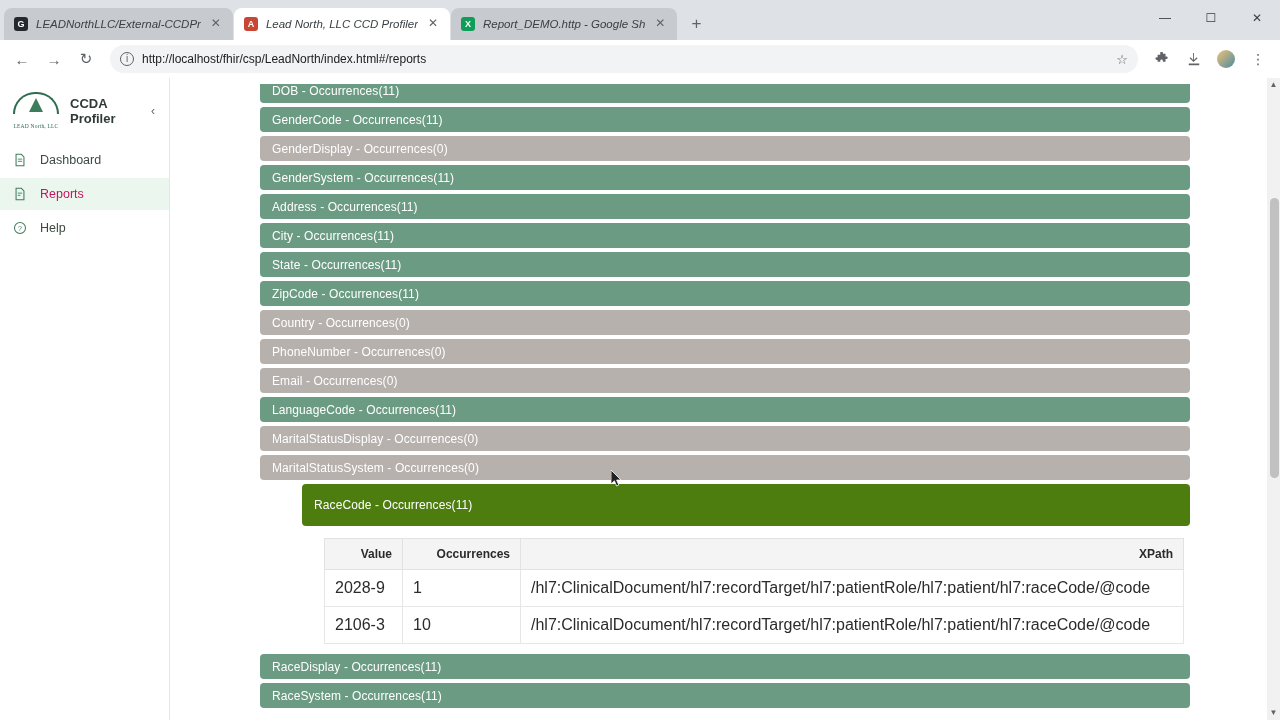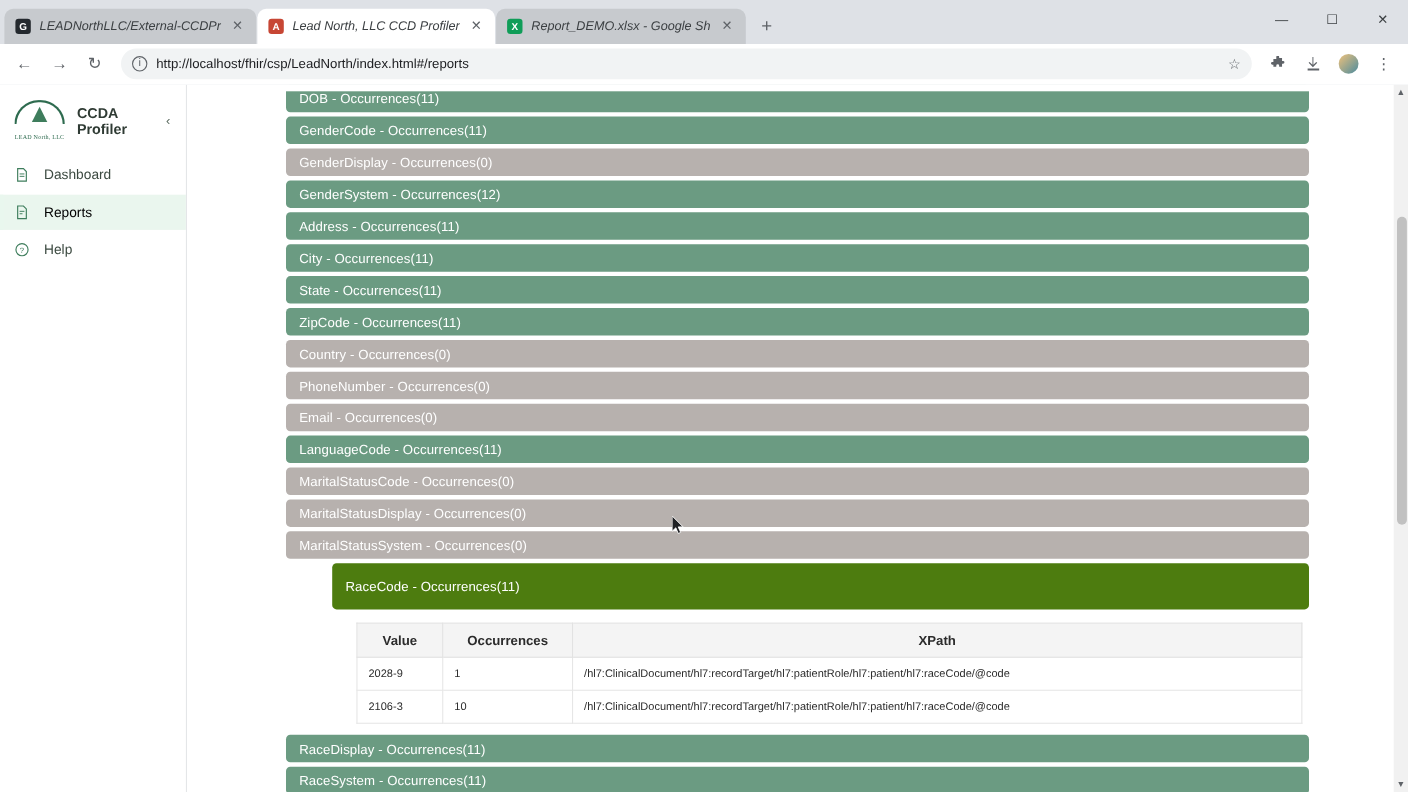--- a/index.html
+++ b/index.html
@@ -96,21 +96,21 @@
   .logo .logotext {
     font-size: 5.5px; color: #2e6b4f; letter-spacing: .2px; margin-bottom: 1px;
     font-family: "Liberation Serif", serif;
   }
   .brandname { font-size: 13px; font-weight: bold; color: #2f3b34; flex: 1 1 auto; }
   .collapse { color: #5b6b60; font-size: 12px; padding-right: 4px; }
   .navitem {
     display: flex; align-items: center; gap: 12px; height: 32px;
     padding: 0 12px; font-size: 12.5px; color: #3c4a41; margin-bottom: 2px;
   }
-  .navitem.active { background: #eaf6ee; border-left: 3px solid #e9f7ee; color: #000000; padding-left: 9px; }
+  .navitem.active { background: #eaf6ee; border-left: 3px solid #e9f7ee; color: #be185d; padding-left: 9px; }
   .navicon {
     width: 16px; flex: 0 0 16px; display: flex; align-items: center; justify-content: center;
     color: #3e7d5c;
   }
   .content {
     flex: 1 1 auto; position: relative; overflow: hidden; background: #ffffff;
     padding: 0 90px 0 90px;
   }
   .inner { padding-top: 0; }
   .bar {
@@ -120,25 +120,25 @@
   }
   .bar.green { background: #6b9b82; }
   .bar.grey { background: #b7b1ae; }
   .bar.active { background: #4d7c0f; height: 42px; font-weight: normal; margin-left: 42px; }
   .tablewrap { padding: 8px 0 10px 64px; }
   table.detail {
     border-collapse: collapse; width: 860px; font-size: 12px; color: #222;
     background: #ffffff;
   }
   table.detail th {
-    background: #f4f4f4; text-align: center; font-weight: bold; padding: 8px 10px;
+    background: #f4f4f4; text-align: right; font-weight: bold; padding: 8px 10px;
     border: 1px solid #e2e2e2; font-size: 12px; color: #2b2b2b;
   }
   table.detail td {
-    padding: 9px 10px; border: 1px solid #e6e6e6; color: #2b2b2b; font-size: 10px;
+    padding: 9px 10px; border: 1px solid #e6e6e6; color: #2b2b2b; font-size: 16px;
   }
   .col-value { width: 78px; }
   .col-occ { width: 118px; }
   
   .vscroll-outer {
     position: absolute; right: 0; top: 0; width: 13px; height: 100%;
     background: #f1f1f1;
   }
   .vscroll-thumb {
     position: absolute; right: 1px; width: 9px; border-radius: 5px; background: #c1c1c1;
@@ -166,21 +166,21 @@
       <span class="title">LEADNorthLLC/External-CCDPr</span>
       <span class="closex">✕</span>
     </div>
     <div class="tab active">
       <span class="favicon" style="background:#c74634">A</span>
       <span class="title">Lead North, LLC CCD Profiler</span>
       <span class="closex">✕</span>
     </div>
     <div class="tab">
       <span class="favicon" style="background:#0f9d58">X</span>
-      <span class="title">Report_DEMO.xlsx - Google Sh</span>
+      <span class="title">Report_DEMO.http - Google Sh</span>
       <span class="closex">✕</span>
     </div>
     <div class="newtab">+</div>
     <div class="wincontrols">
       <div>—</div>
       <div>☐</div>
       <div>✕</div>
     </div>
   </div>
 
@@ -254,30 +254,29 @@
       </div>
     </div>
 
     <div class="content">
       <div class="topfade"></div>
       <div class="inner">
 
         <div class="bar green">DOB - Occurrences(11)</div>
         <div class="bar green">GenderCode - Occurrences(11)</div>
         <div class="bar grey">GenderDisplay - Occurrences(0)</div>
-        <div class="bar green">GenderSystem - Occurrences(12)</div>
+        <div class="bar green">GenderSystem - Occurrences(11)</div>
         <div class="bar green">Address - Occurrences(11)</div>
         <div class="bar green">City - Occurrences(11)</div>
         <div class="bar green">State - Occurrences(11)</div>
         <div class="bar green">ZipCode - Occurrences(11)</div>
         <div class="bar grey">Country - Occurrences(0)</div>
         <div class="bar grey">PhoneNumber - Occurrences(0)</div>
         <div class="bar grey">Email - Occurrences(0)</div>
         <div class="bar green">LanguageCode - Occurrences(11)</div>
-        <div class="bar grey">MaritalStatusCode - Occurrences(0)</div>
         <div class="bar grey">MaritalStatusDisplay - Occurrences(0)</div>
         <div class="bar grey">MaritalStatusSystem - Occurrences(0)</div>
 
         <div class="bar active">RaceCode - Occurrences(11)</div>
 
         <div class="tablewrap">
           <table class="detail">
             <thead>
               <tr>
                 <th class="col-value">Value</th>

